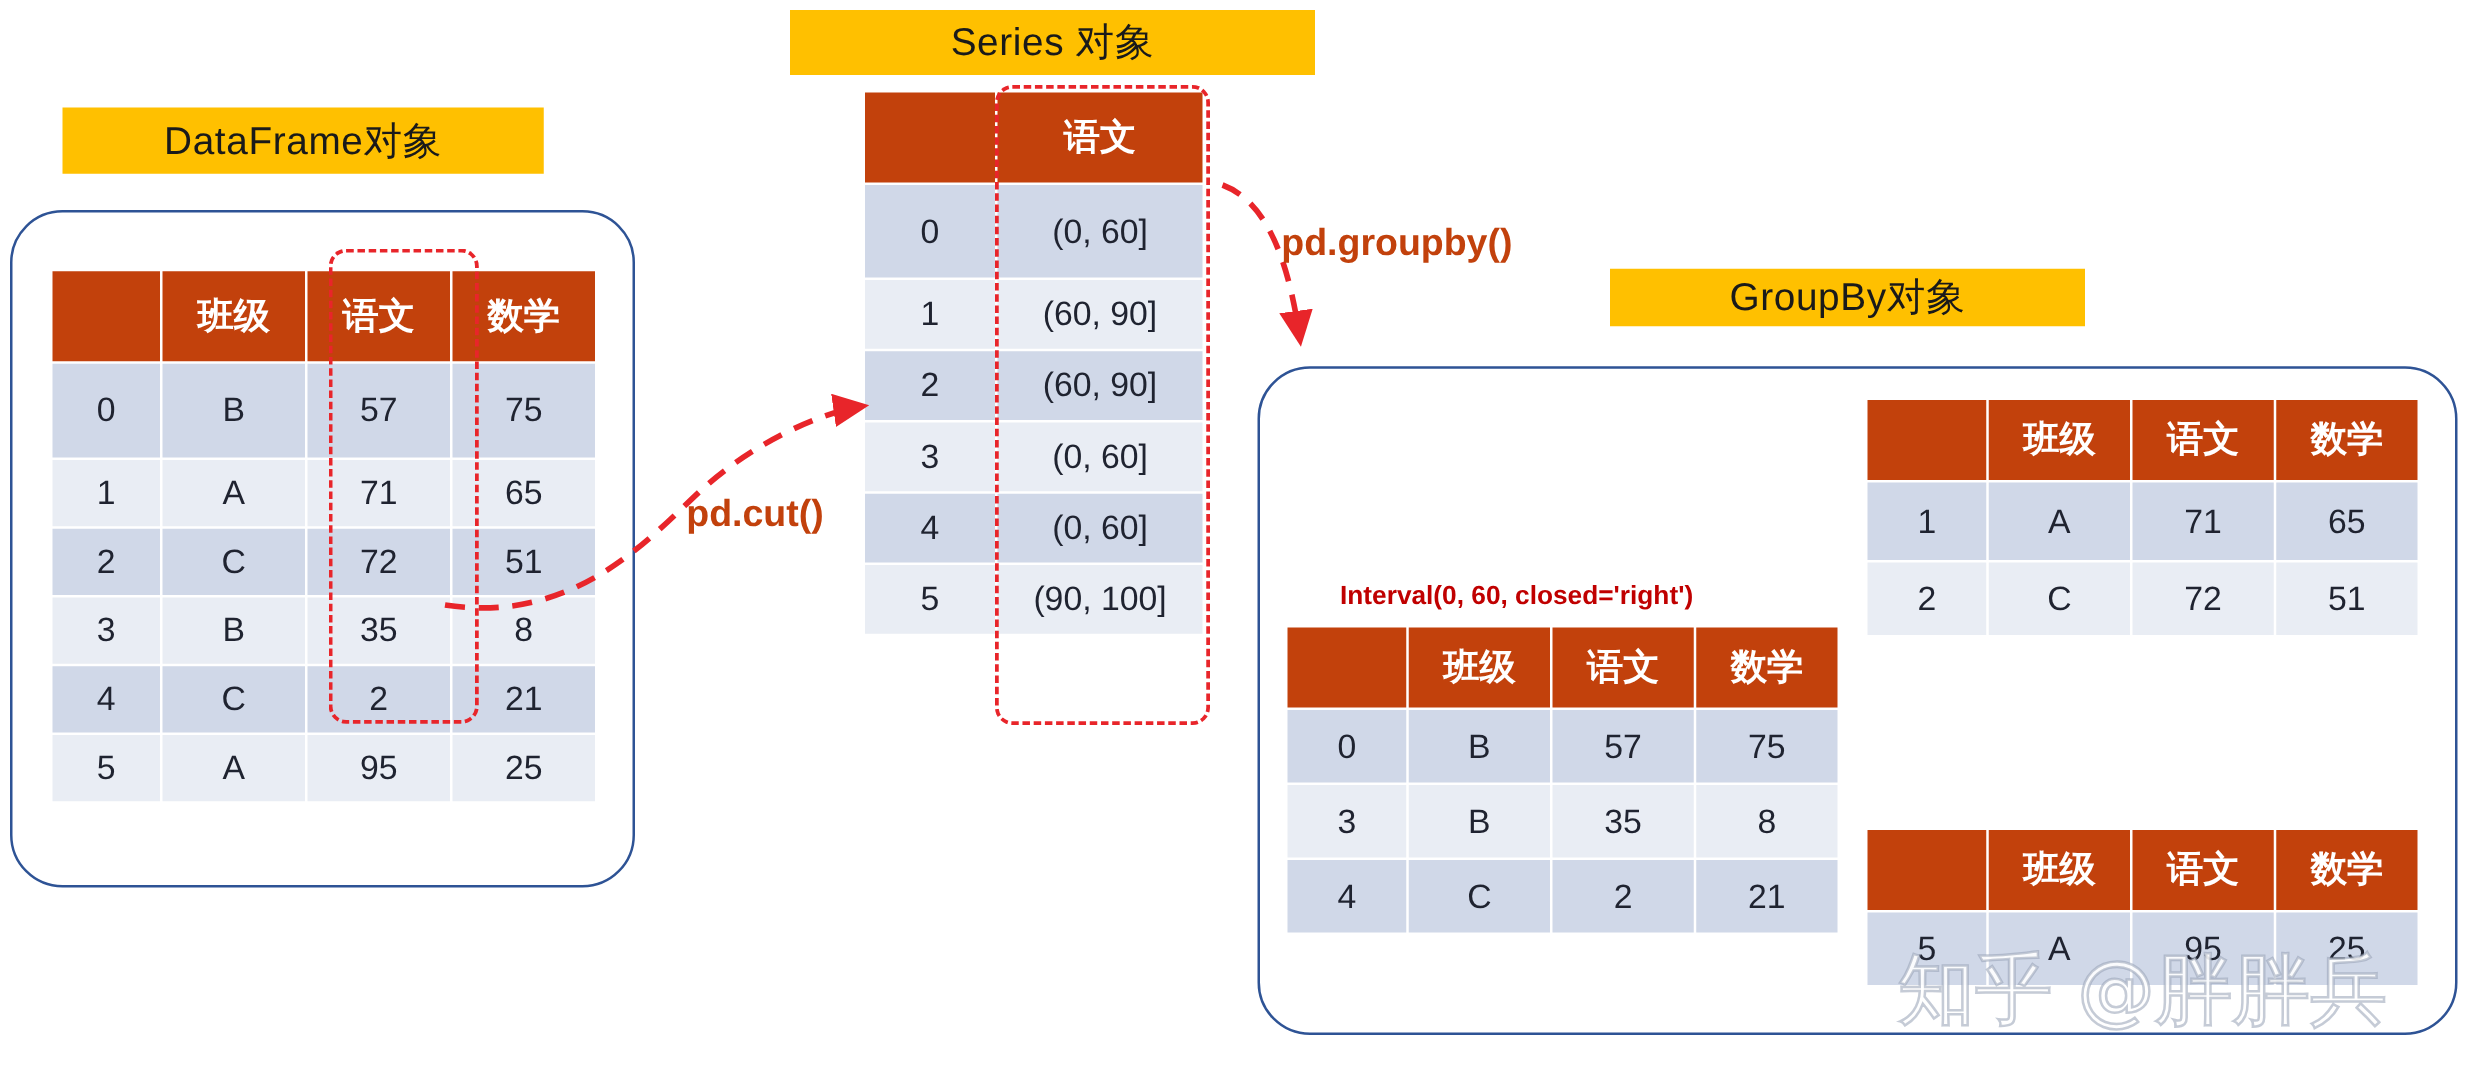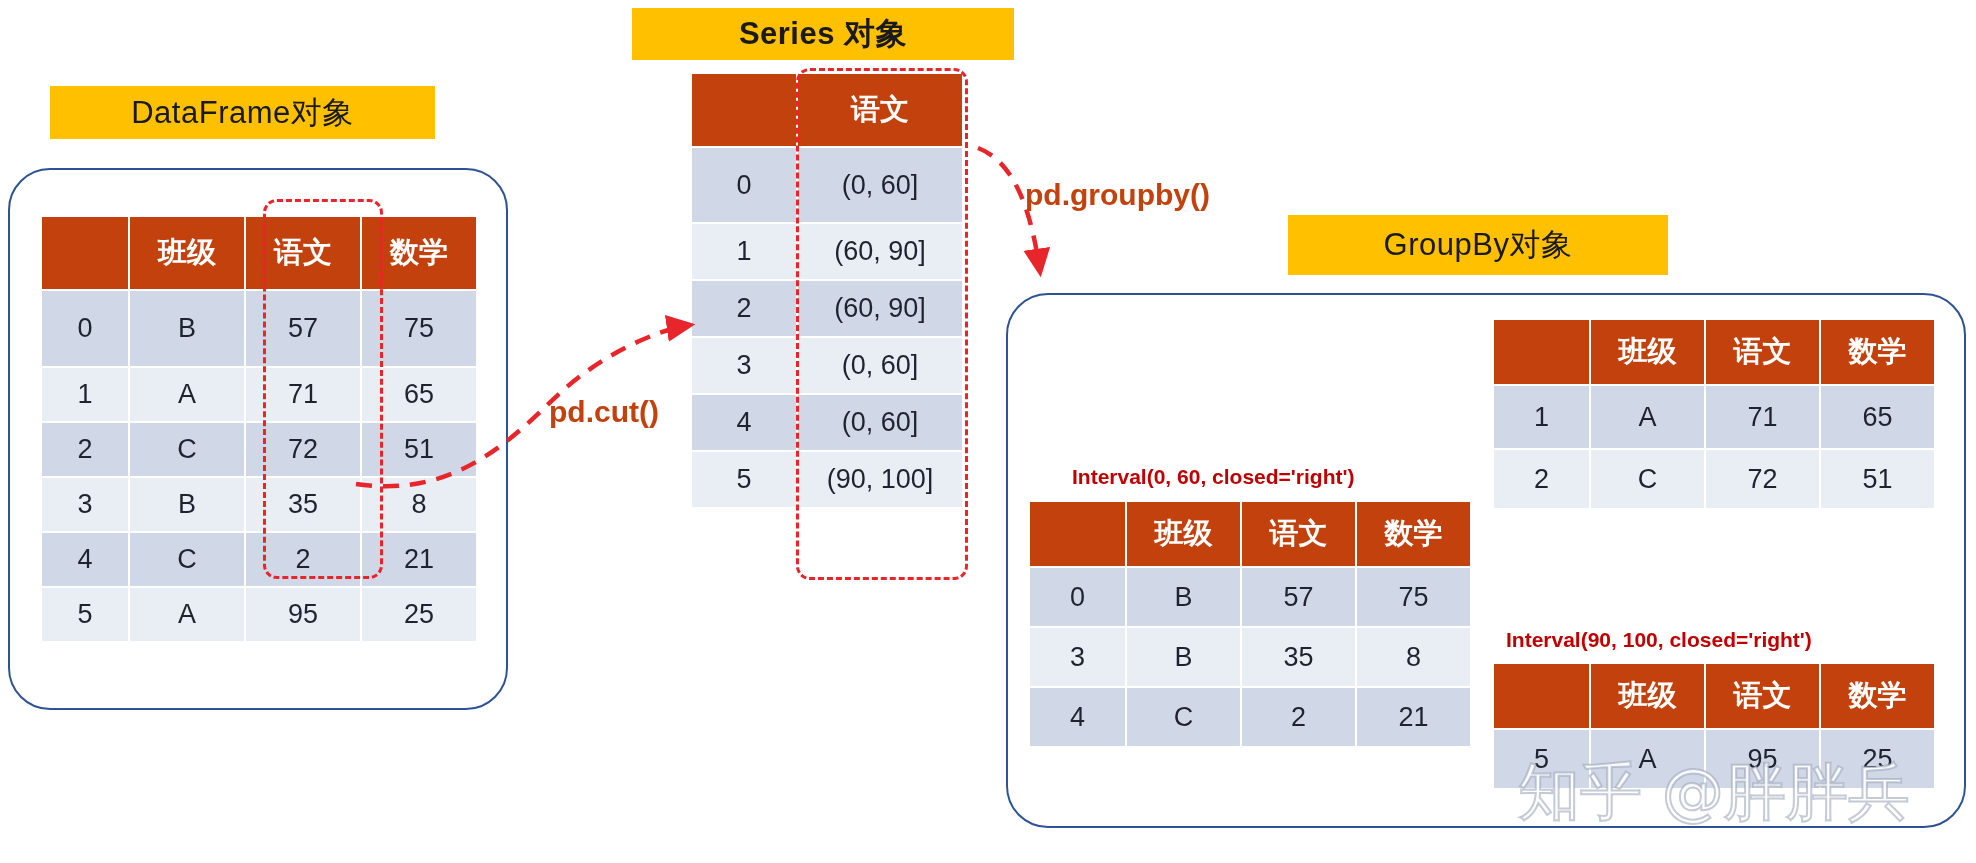--- a/index.html
+++ b/index.html
@@ -172,21 +172,21 @@
       <td style="height:53px;">5</td>
       <td>A</td>
       <td>95</td>
       <td>25</td>
     </tr>
   </tbody>
     </table>
 
   <div class="dash-rect" style="left:263px; top:199px; width:120px; height:380px;"></div>
 
-  <div class="title-chip" style="left:632px; top:8px; width:382px; height:52px;font-weight:bold;">
+  <div class="title-chip" style="left:632px; top:8px; width:420px; height:52px;">
     <span>Series 对象</span>
   </div>
 
   <table class="tbl" style="left:690px; top:72px;">
     <tbody>
         <tr class="hdr">
       <td style="width:104px; height:72px;"></td>
       <td style="width:164px;">语文</td>
     </tr>
     <tr class="odd">
@@ -213,21 +213,21 @@
       <td style="height:55px;">5</td>
       <td>(90, 100]</td>
     </tr>
   </tbody>
     </table>
 
   <div class="dash-rect" style="left:796px; top:68px; width:172px; height:512px;"></div>
 
   <div class="round-box" style="left:1006px; top:293px; width:960px; height:535px;"></div>
 
-  <div class="title-chip" style="left:1288px; top:215px; width:380px; height:60px;">
+  <div class="title-chip" style="left:1288px; top:215px; width:380px; height:46px;">
     <span>GroupBy对象</span>
   </div>
 
   <table class="tbl" style="left:1492px; top:318px;">
     <tbody>
         <tr class="hdr">
       <td style="width:95px; height:64px;"></td>
       <td style="width:113px;">班级</td>
       <td style="width:113px;">语文</td>
       <td style="width:113px;">数学</td>
@@ -270,21 +270,20 @@
     </tr>
     <tr class="odd">
       <td style="height:58px;">4</td>
       <td>C</td>
       <td>2</td>
       <td>21</td>
     </tr>
   </tbody>
     </table>
 
-  <div class="interval-label" style="left:1506px; top:628px;">Interval(90, 100, closed='right')</div>
   <table class="tbl" style="left:1492px; top:662px;">
     <tbody>
         <tr class="hdr">
       <td style="width:95px; height:64px;"></td>
       <td style="width:113px;">班级</td>
       <td style="width:113px;">语文</td>
       <td style="width:113px;">数学</td>
     </tr>
     <tr class="odd">
       <td style="height:58px;">5</td>

